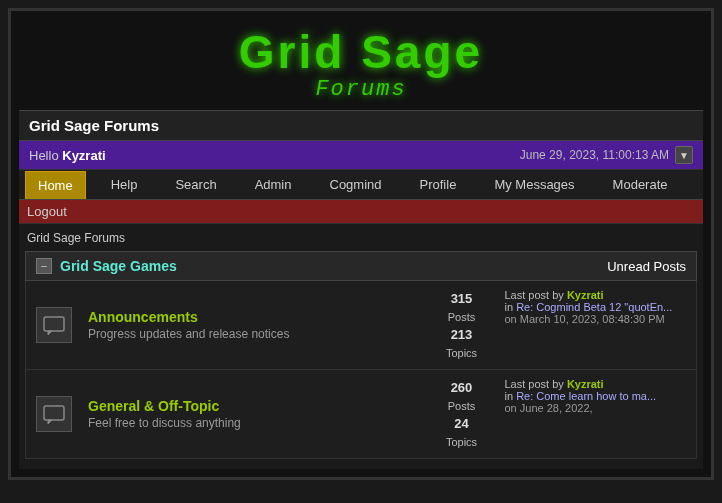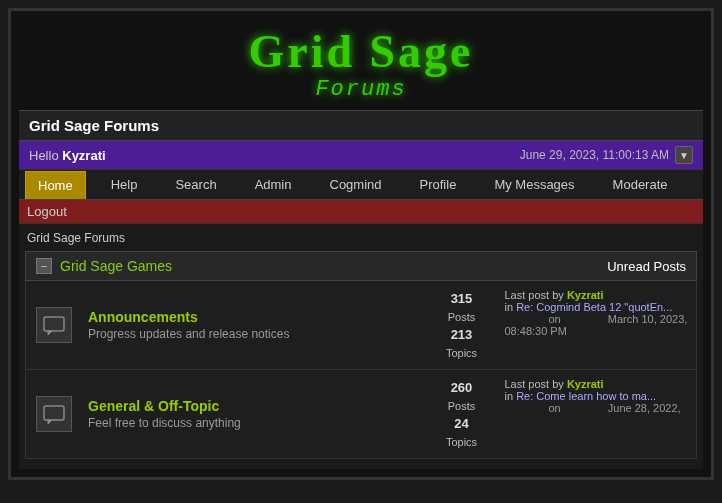--- a/index.html
+++ b/index.html
@@ -20,21 +20,21 @@
       padding: 8px;
     }
 
     
     .logo-area {
       text-align: center;
       padding: 10px 0 8px;
       background: #111;
     }
     .logo-title {
-      font-family: Liberation Serif, serif;
+      font-family: Liberation Sans, sans-serif;
       font-size: 46px;
       font-weight: bold;
       color: #33cc00;
       letter-spacing: 3px;
       text-shadow: 0 0 10px #33cc00;
       display: block;
       line-height: 1;
     }
     .logo-subtitle {
       font-family: 'Courier New', monospace;
@@ -161,23 +161,23 @@
       color: #ccc;
       width: 16px;
       height: 16px;
       font-size: 11px;
       cursor: pointer;
       display: flex;
       align-items: center;
       justify-content: center;
     }
     .section-title {
-      color: #84cc16;
+      color: #5eead4;
       font-size: 14px;
-      font-weight: normal;
+      font-weight: bold;
     }
     .unread-posts-label {
       color: #fff;
       font-size: 13px;
       font-weight: normal;
     }
 
     
     .forum-table {
       width: 100%;
@@ -240,21 +240,21 @@
     .forum-lastpost-cell {
       width: 200px;
       padding: 8px 8px;
       vertical-align: top;
       font-size: 11px;
       color: #bbb;
     }
     .lastpost-label { color: #bbb; }
     .lastpost-user { color: #99cc00; font-weight: bold; cursor: pointer; }
     .lastpost-topic { color: #aaaaff; cursor: pointer; }
-    .lastpost-date { color: #999; margin-left: 44px; }
+    .lastpost-date { color: #999; }
   </style>
 </head>
 <body>
 
 <div class="outer-wrapper">
 
   <div class="logo-area">
     <span class="logo-title">Grid Sage</span>
     <span class="logo-subtitle">Forums</span>
   </div>

